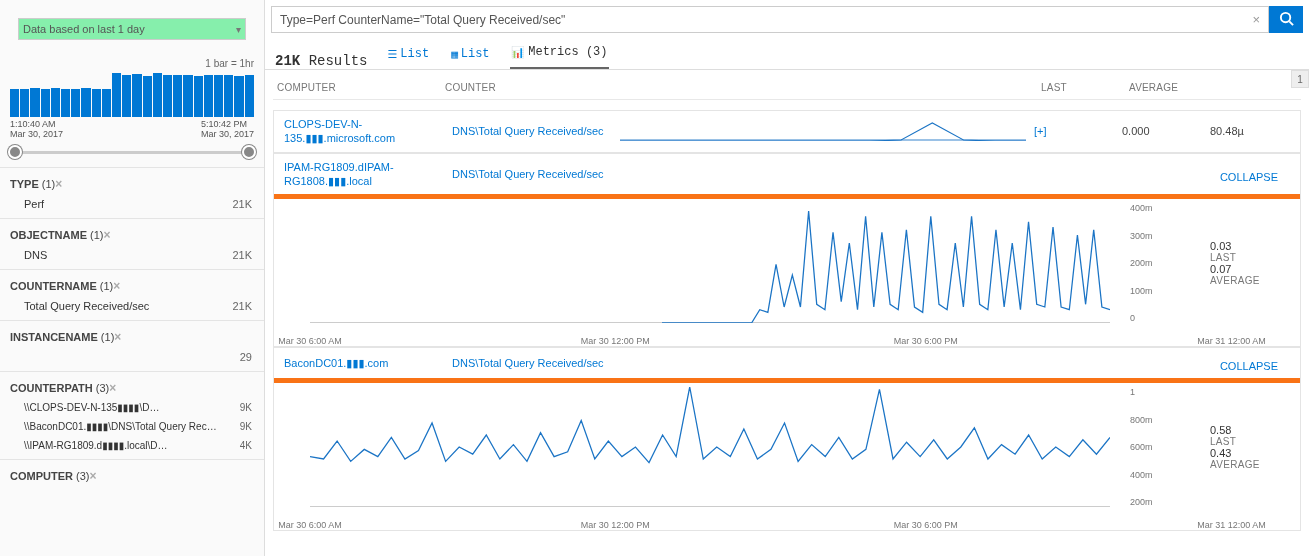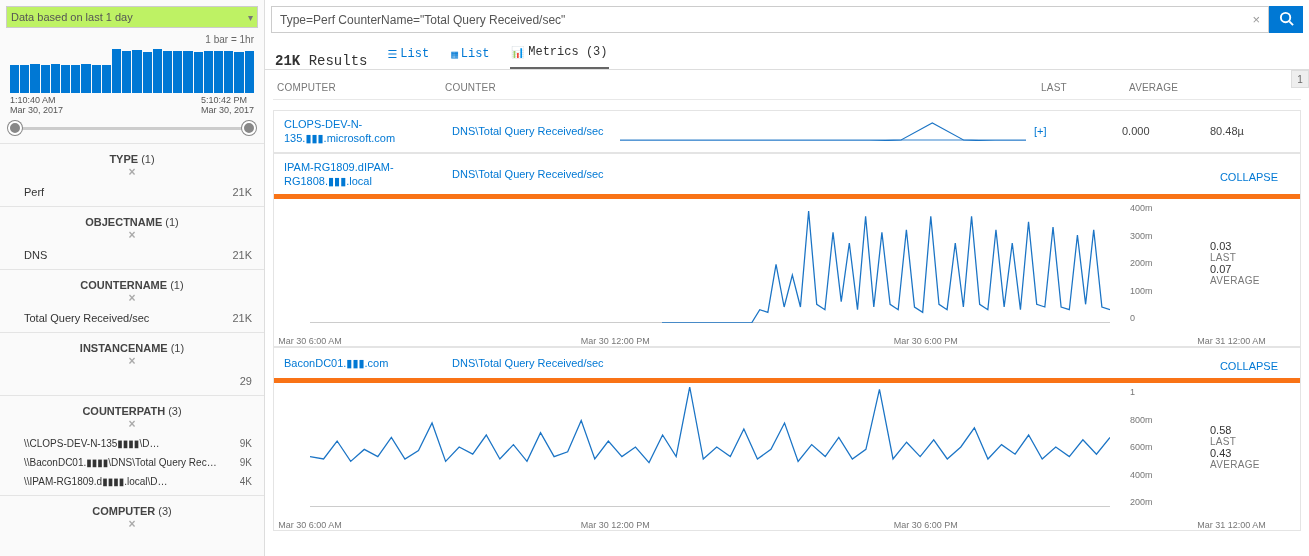--- a/index.html
+++ b/index.html
@@ -16,24 +16,24 @@
   
   .sidebar {
     width: 265px;
     border-right: 1px solid #ddd;
     background: #fafafa;
     display: flex;
     flex-direction: column;
     overflow-y: auto;
   }
   .data-select {
-    margin: 6px;
+    margin: 18px;
     padding: 4px;
     border: 1px solid #ccc;
-    background: #bef264;
+    background: #86efac;
     display: flex;
     justify-content: space-between;
     align-items: center;
     font-size: 11px;
     color: #555;
   }
   .data-select .chev { font-size: 10px; color:#777; }
   .bar-hint { font-size: 10px; color:#666; text-align:right; padding:0 10px 2px 0;}
   .histo {
     display: flex;
@@ -58,21 +58,20 @@
   .range-handle.right{ right:-2px; }
 
   .facet {
     border-top:1px solid #e4e4e4;
     padding:6px 10px 4px 10px;
   }
   .facet-head {
     display:flex; align-items:center; justify-content:flex-start;
     font-size:11px; font-weight:600; color:#444; text-transform:uppercase;
     padding:3px 0;
-    flex-direction:column;
   }
   .facet-head .cnt { font-weight:400; }
   .facet-head .x { color:#aaa; font-size:12px; }
   .facet-row{
     display:flex; justify-content:space-between; align-items:center;
     padding:4px 2px; font-size:11px; color:#333;
   }
   .facet-row .val{ color:#333; }
   .facet-row .n{ color:#666; }
   .facet-row.indent{ padding-left:14px; }

